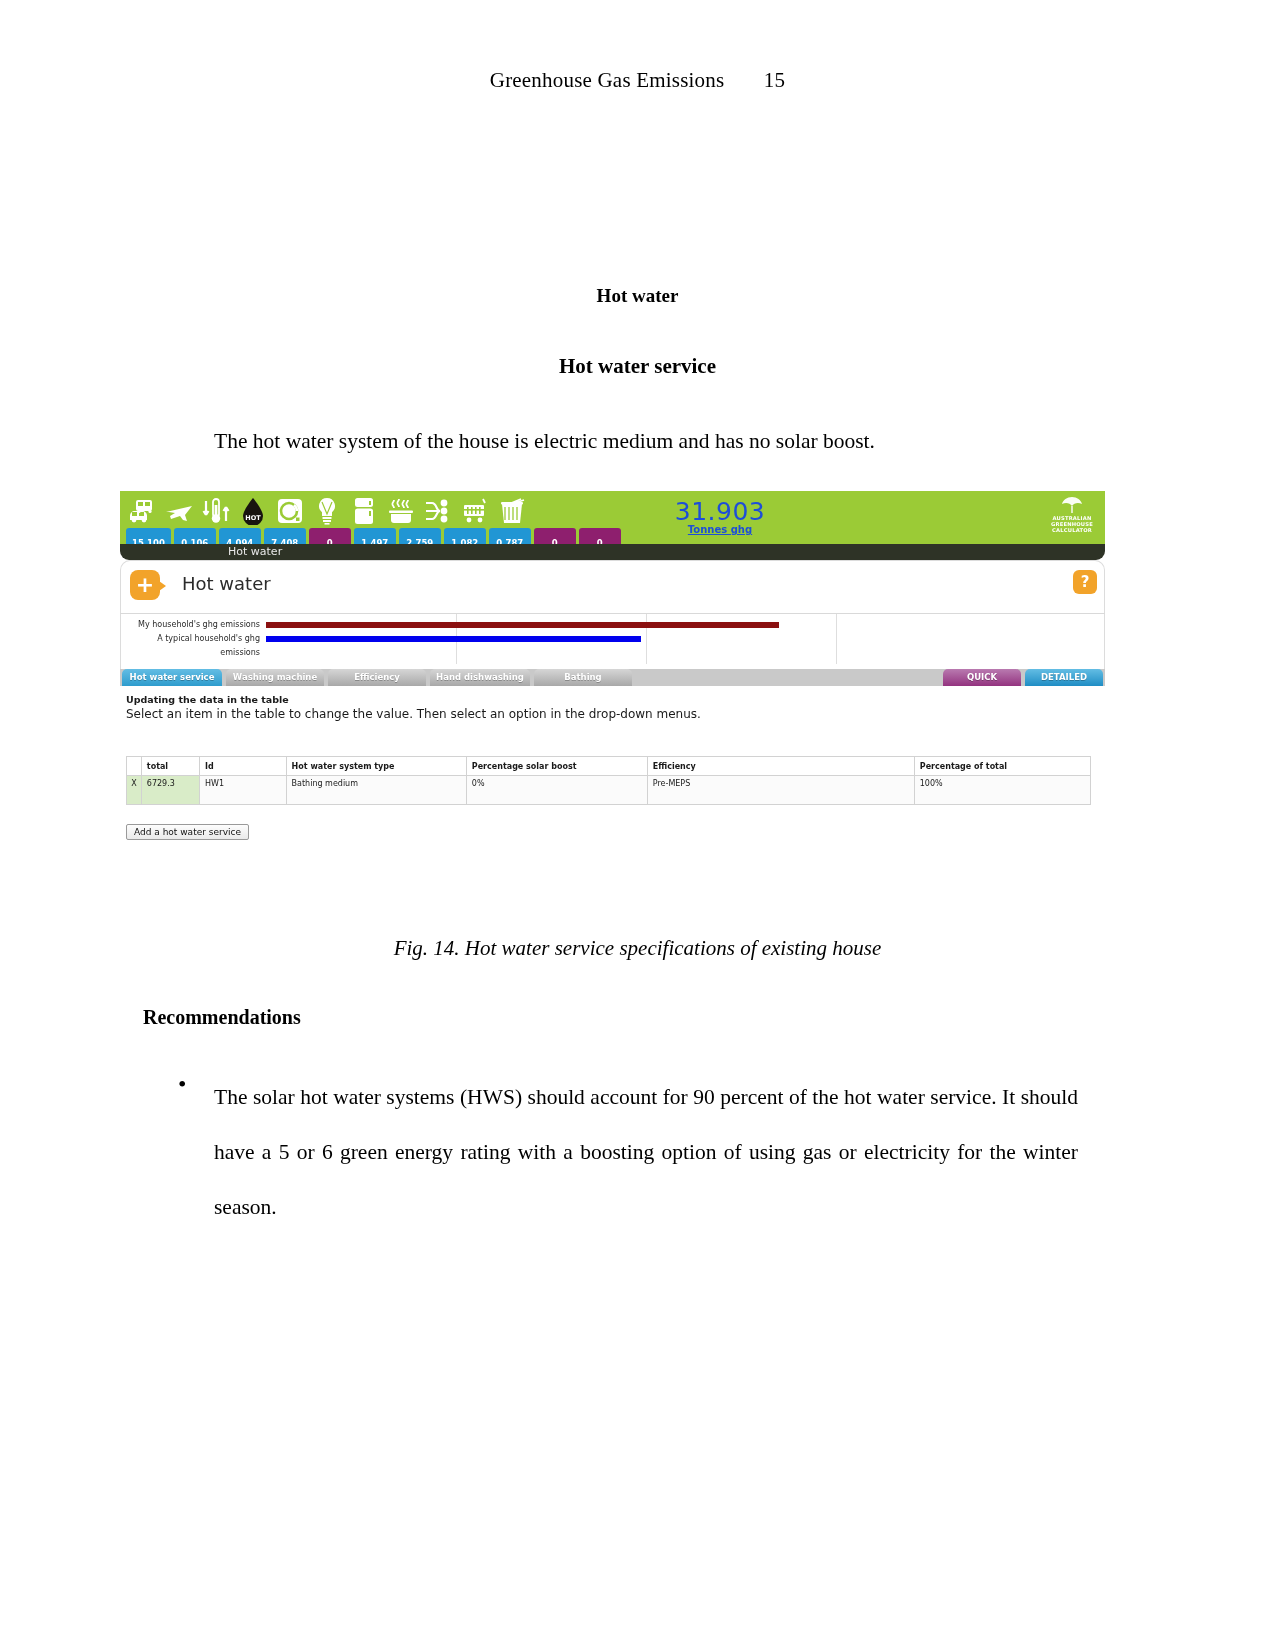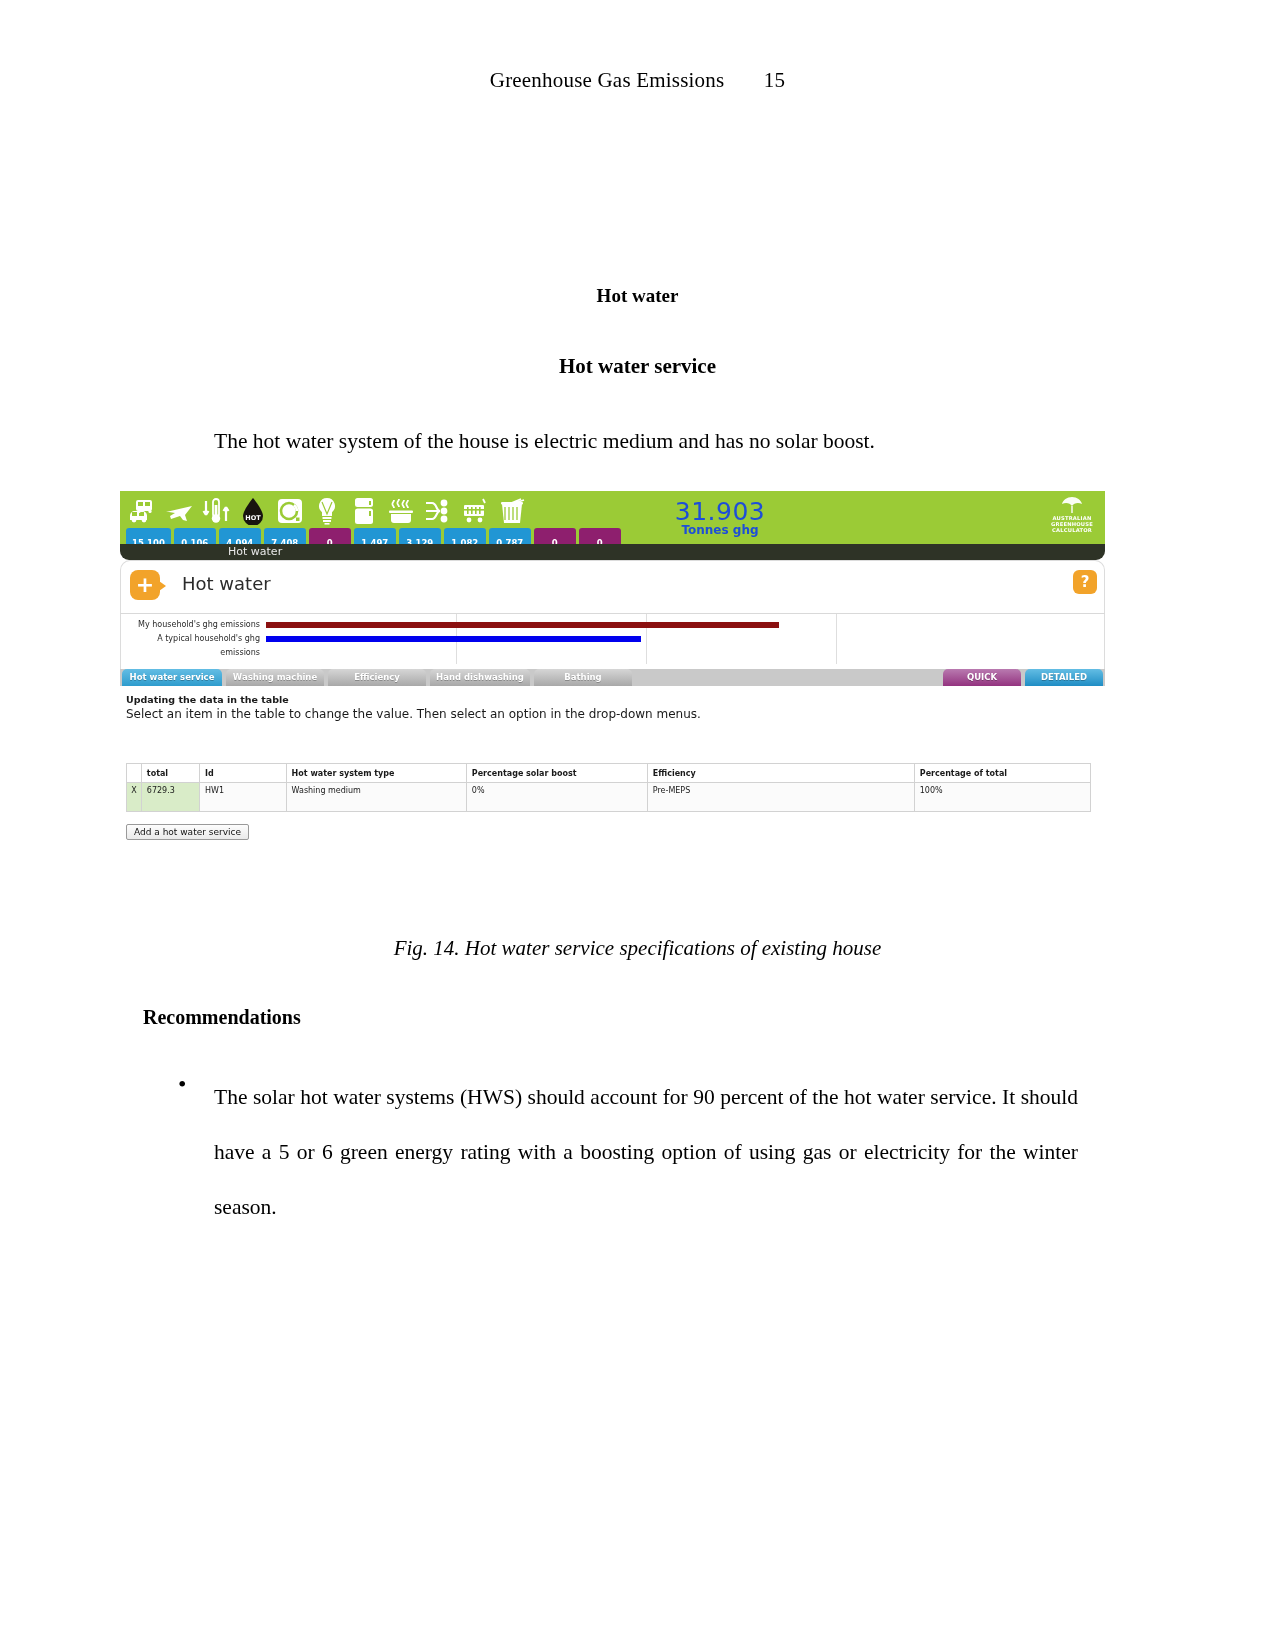--- a/index.html
+++ b/index.html
@@ -162,23 +162,24 @@
     text-align: center;
     color: #1d4ed8;
   }
   .total-box .total-num {
     font-size: 25px;
     letter-spacing: 0.5px;
     line-height: 26px;
     font-family: "DejaVu Sans", sans-serif;
   }
   .total-box .total-unit {
-    font-size: 12px;
+    font-size: 10px;
     font-weight: bold;
     line-height: 10px;
+    text-decoration: underline;
   }
 
   .logo {
     position: absolute;
     right: 4px;
     top: 4px;
     width: 58px;
     text-align: center;
     color: #ffffff;
   }
@@ -357,21 +358,20 @@
   
   .tbl {
     position: absolute;
     left: 6px;
     top: 265px;
     width: 965px;
     border: 1px solid #c4c4c4;
     border-collapse: collapse;
     background: #ffffff;
     font-family: "DejaVu Sans", sans-serif;
-    margin-top: 7px;
   }
   .tbl th, .tbl td {
     border: 1px solid #d2d2d2;
     font-size: 8px;
     text-align: left;
     padding: 3px 5px;
     color: #1a1a1a;
     font-weight: normal;
   }
   .tbl th {
@@ -521,21 +521,21 @@
       </span>
     </div>
 
     <div class="badge-row">
       <span class="badge blue">15.100</span>
       <span class="badge blue">0.106</span>
       <span class="badge blue">4.094</span>
       <span class="badge blue">7.408</span>
       <span class="badge purple">0</span>
       <span class="badge blue">1.497</span>
-      <span class="badge blue">3.129</span>
+      <span class="badge blue">2.759</span>
       <span class="badge blue">1.082</span>
       <span class="badge blue">0.787</span>
       <span class="badge purple">0</span>
       <span class="badge purple">0</span>
     </div>
 
     <div class="total-box">
       <div class="total-num">31.903</div>
       <div class="total-unit">Tonnes ghg</div>
     </div>
@@ -601,21 +601,21 @@
         <th class="c-solar">Percentage solar boost</th>
         <th class="c-eff">Efficiency</th>
         <th class="c-pct">Percentage of total</th>
       </tr>
     </thead>
     <tbody>
       <tr>
         <td class="c-x">X</td>
         <td class="c-total">6729.3</td>
         <td class="c-id">HW1</td>
-        <td class="c-type">Washing medium</td>
+        <td class="c-type">Bathing medium</td>
         <td class="c-solar">0%</td>
         <td class="c-eff">Pre-MEPS</td>
         <td class="c-pct">100%</td>
       </tr>
     </tbody>
   </table>
 
   <div class="add-btn">Add a hot water service</div>
 </div>
 

